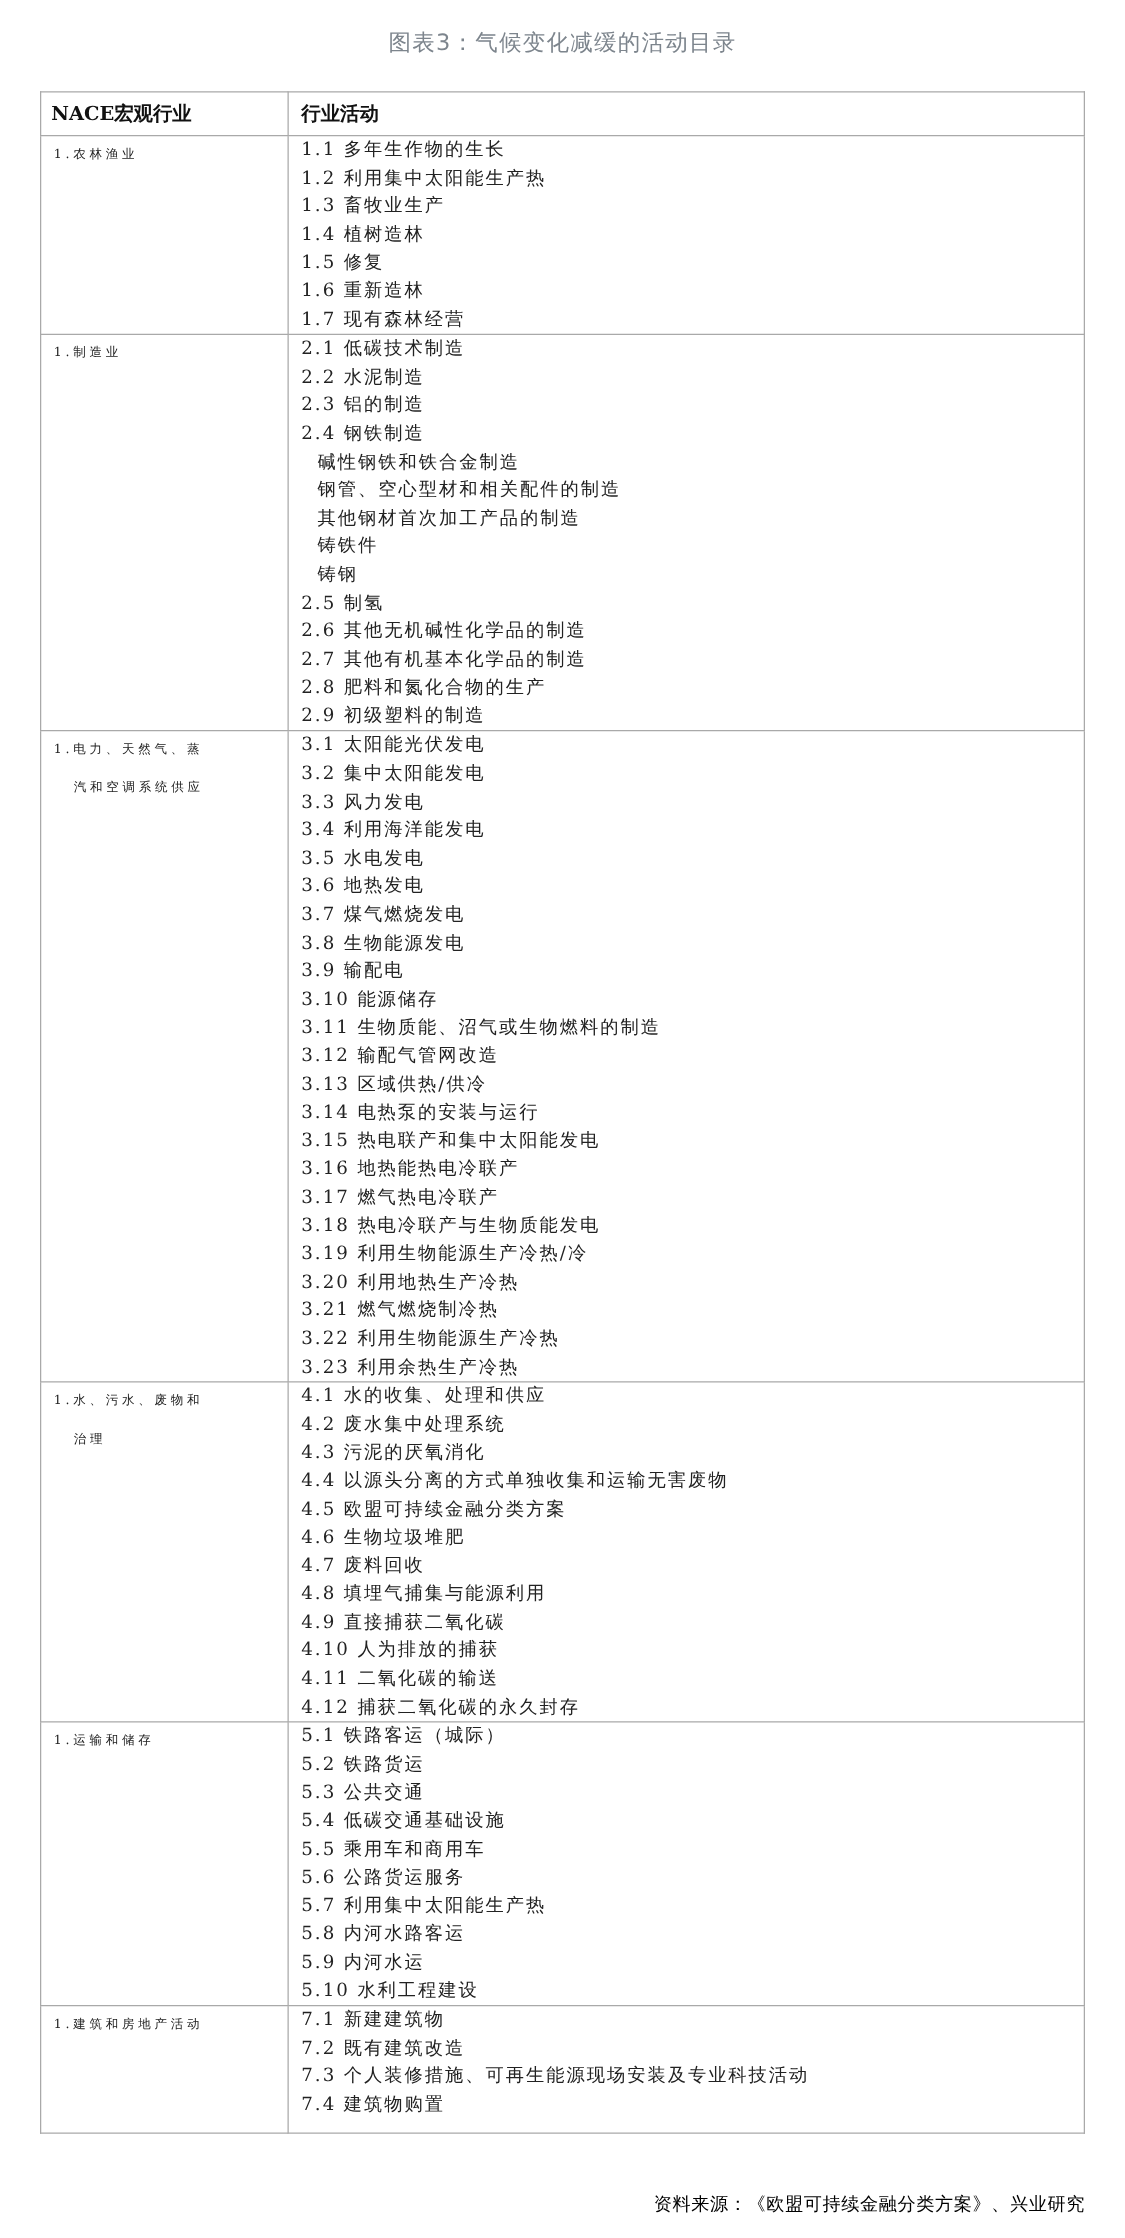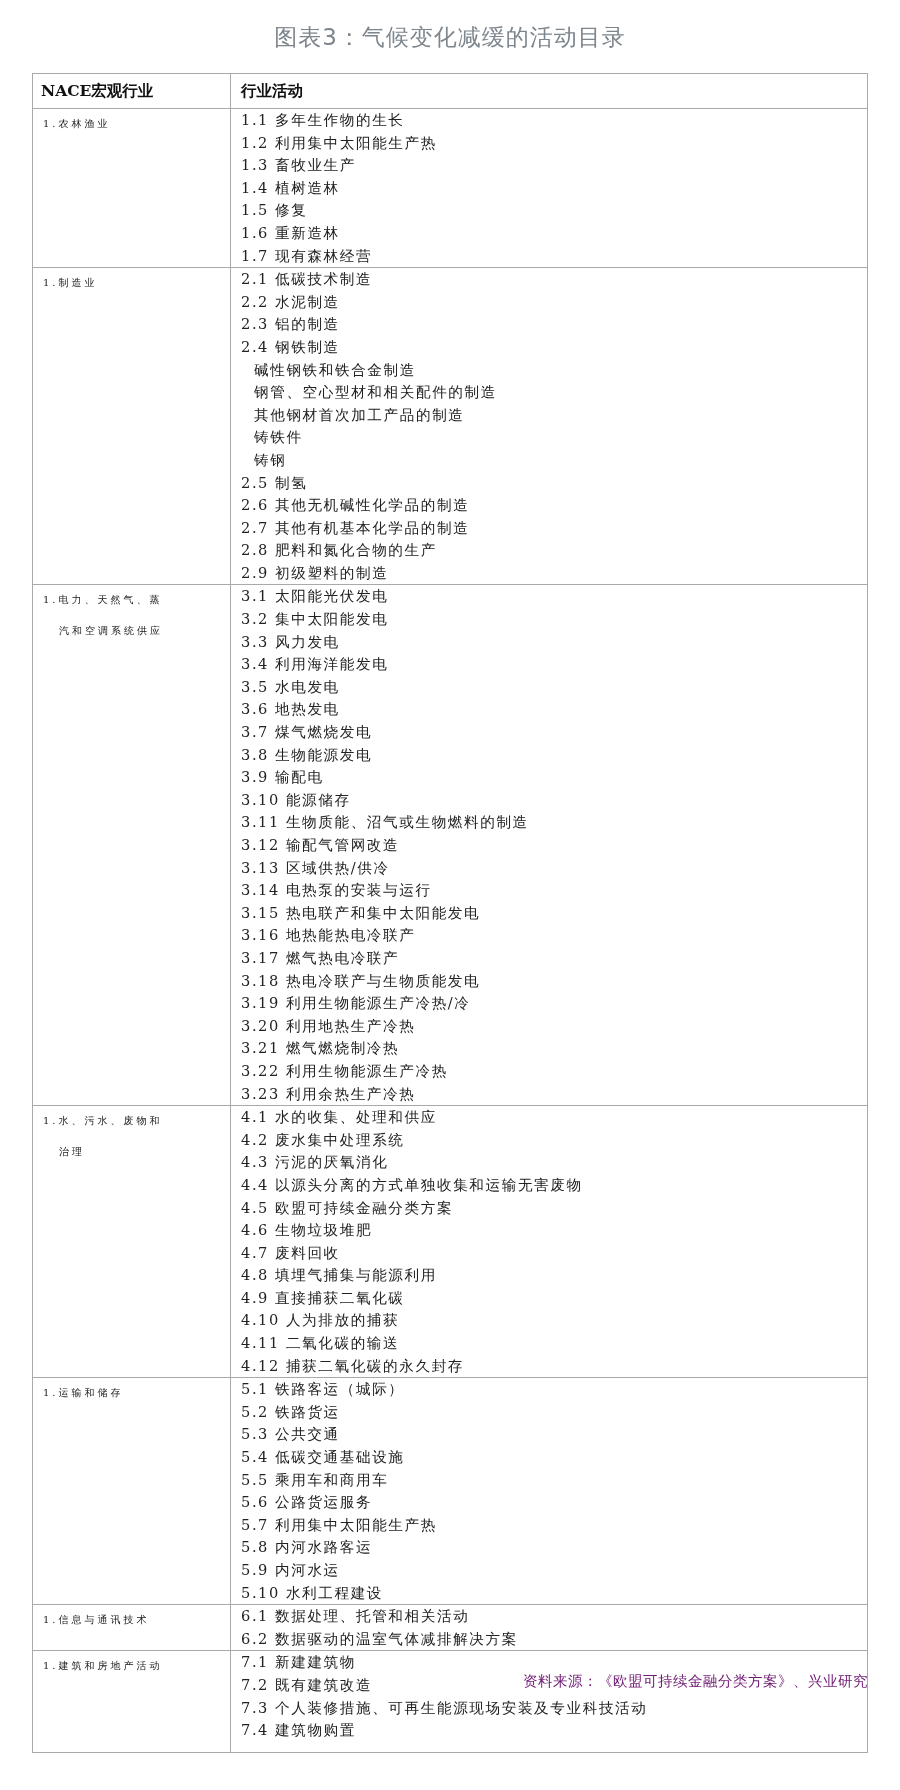--- a/index.html
+++ b/index.html
@@ -15,21 +15,21 @@
       font-family: "DejaVu Serif", "Liberation Serif", serif;
       color: #222222;
     }
     .title {
       position: absolute;
       top: 22px;
       left: 0;
       width: 900px;
       text-align: center;
       font-family: "DejaVu Sans", "Liberation Sans", sans-serif;
-      font-size: 23px;
+      font-size: 18px;
       color: #7d858d;
       letter-spacing: 1px;
     }
     table.catalog {
       position: absolute;
       top: 73px;
       left: 32px;
       width: 835px;
       border-collapse: collapse;
       table-layout: fixed;
@@ -82,25 +82,25 @@
       height: 22.6px;
       white-space: nowrap;
       letter-spacing: 1.6px;
     }
     ul.act-list li.sub {
       padding-left: 13px;
     }
     .code { margin-right: 6px; }
     .source {
       position: absolute;
-      top: 1672px;
+      top: 1754px;
       right: 32px;
       font-family: "DejaVu Sans", "Liberation Sans", sans-serif;
       font-size: 14.5px;
-      color: #701a75;
+      color: #000000;
       letter-spacing: 0.5px;
     }
     .pad-bottom { height: 10px; }
   </style>
 </head>
 <body>
 
 <div class="title">图表3：气候变化减缓的活动目录</div>
 
 <table class="catalog">
@@ -223,31 +223,20 @@
             <li><span class="code">5.6</span><span>公路货运服务</span></li>
             <li><span class="code">5.7</span><span>利用集中太阳能生产热</span></li>
             <li><span class="code">5.8</span><span>内河水路客运</span></li>
             <li><span class="code">5.9</span><span>内河水运</span></li>
             <li><span class="code">5.10</span><span>水利工程建设</span></li>
           </ul>
         </td>
       </tr>
       <tr>
         <td class="sector">
-          <span class="first">1.信息与通讯技术</span>
-        </td>
-        <td class="acts">
-          <ul class="act-list">
-            <li><span class="code">6.1</span><span>数据处理、托管和相关活动</span></li>
-            <li><span class="code">6.2</span><span>数据驱动的温室气体减排解决方案</span></li>
-          </ul>
-        </td>
-      </tr>
-      <tr>
-        <td class="sector">
           <span class="first">1.建筑和房地产活动</span>
         </td>
         <td class="acts">
           <ul class="act-list">
             <li><span class="code">7.1</span><span>新建建筑物</span></li>
             <li><span class="code">7.2</span><span>既有建筑改造</span></li>
             <li><span class="code">7.3</span><span>个人装修措施、可再生能源现场安装及专业科技活动</span></li>
             <li><span class="code">7.4</span><span>建筑物购置</span></li>
           </ul>
           <div class="pad-bottom"></div>

